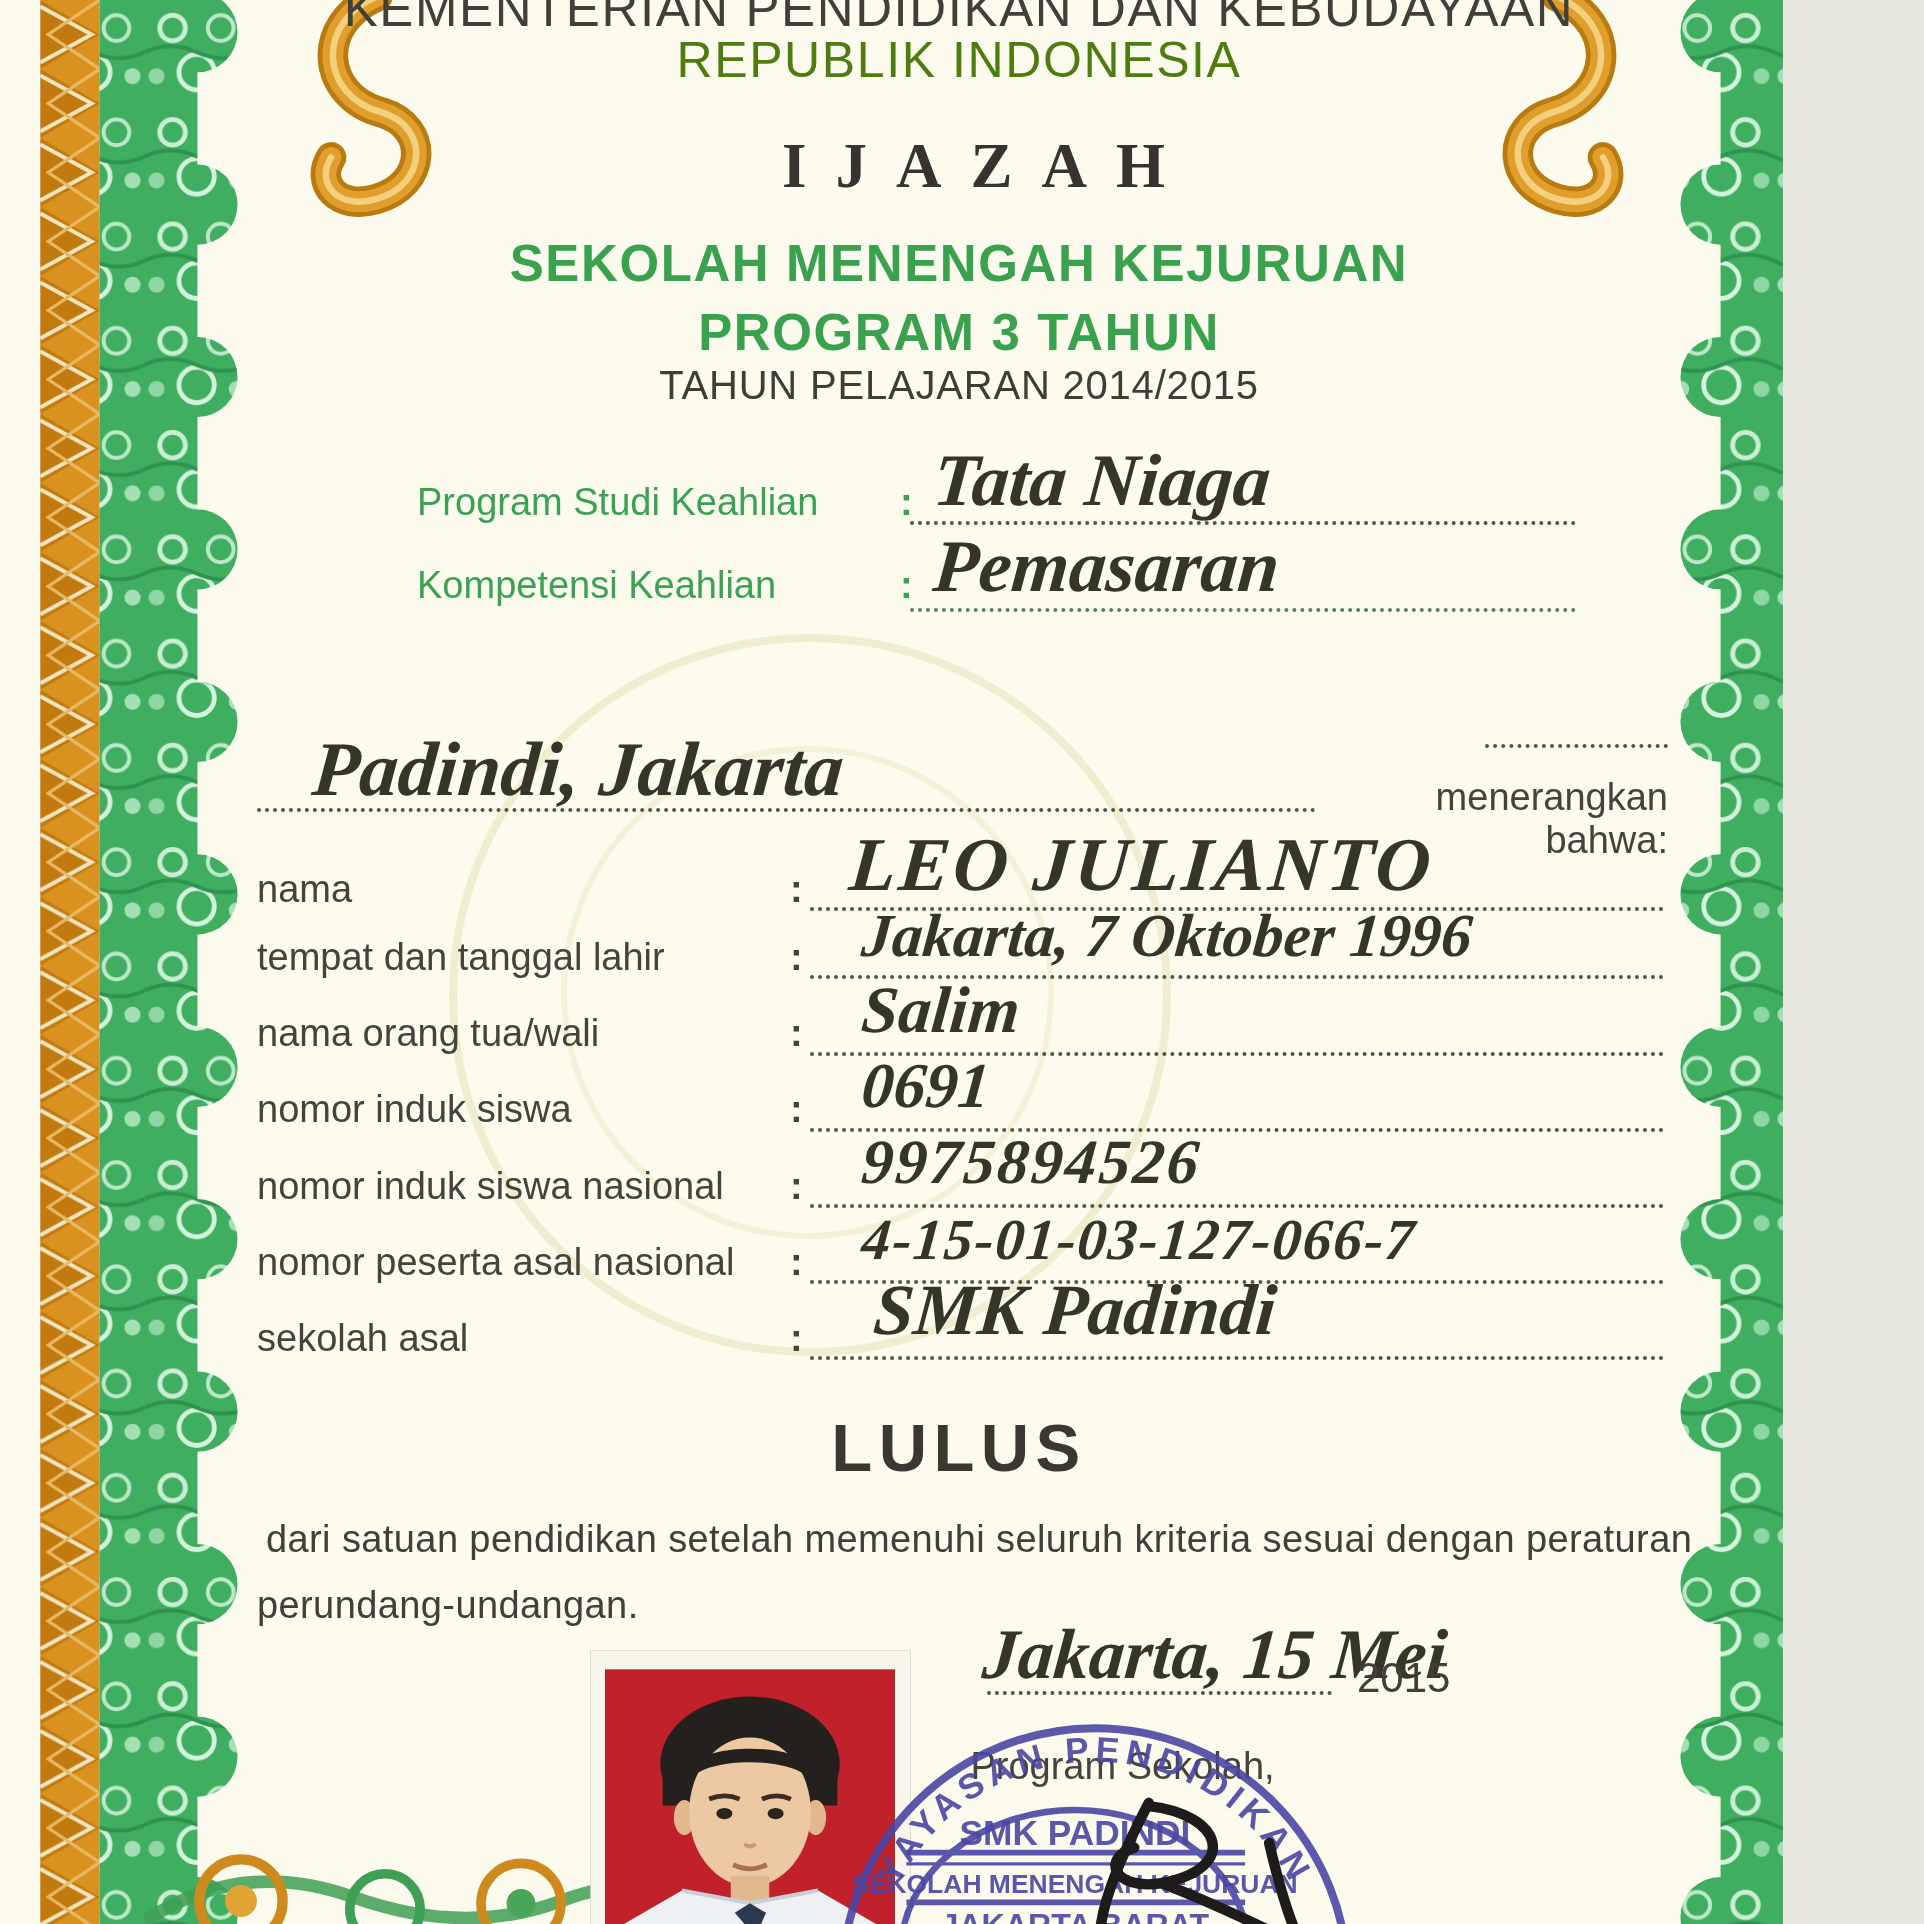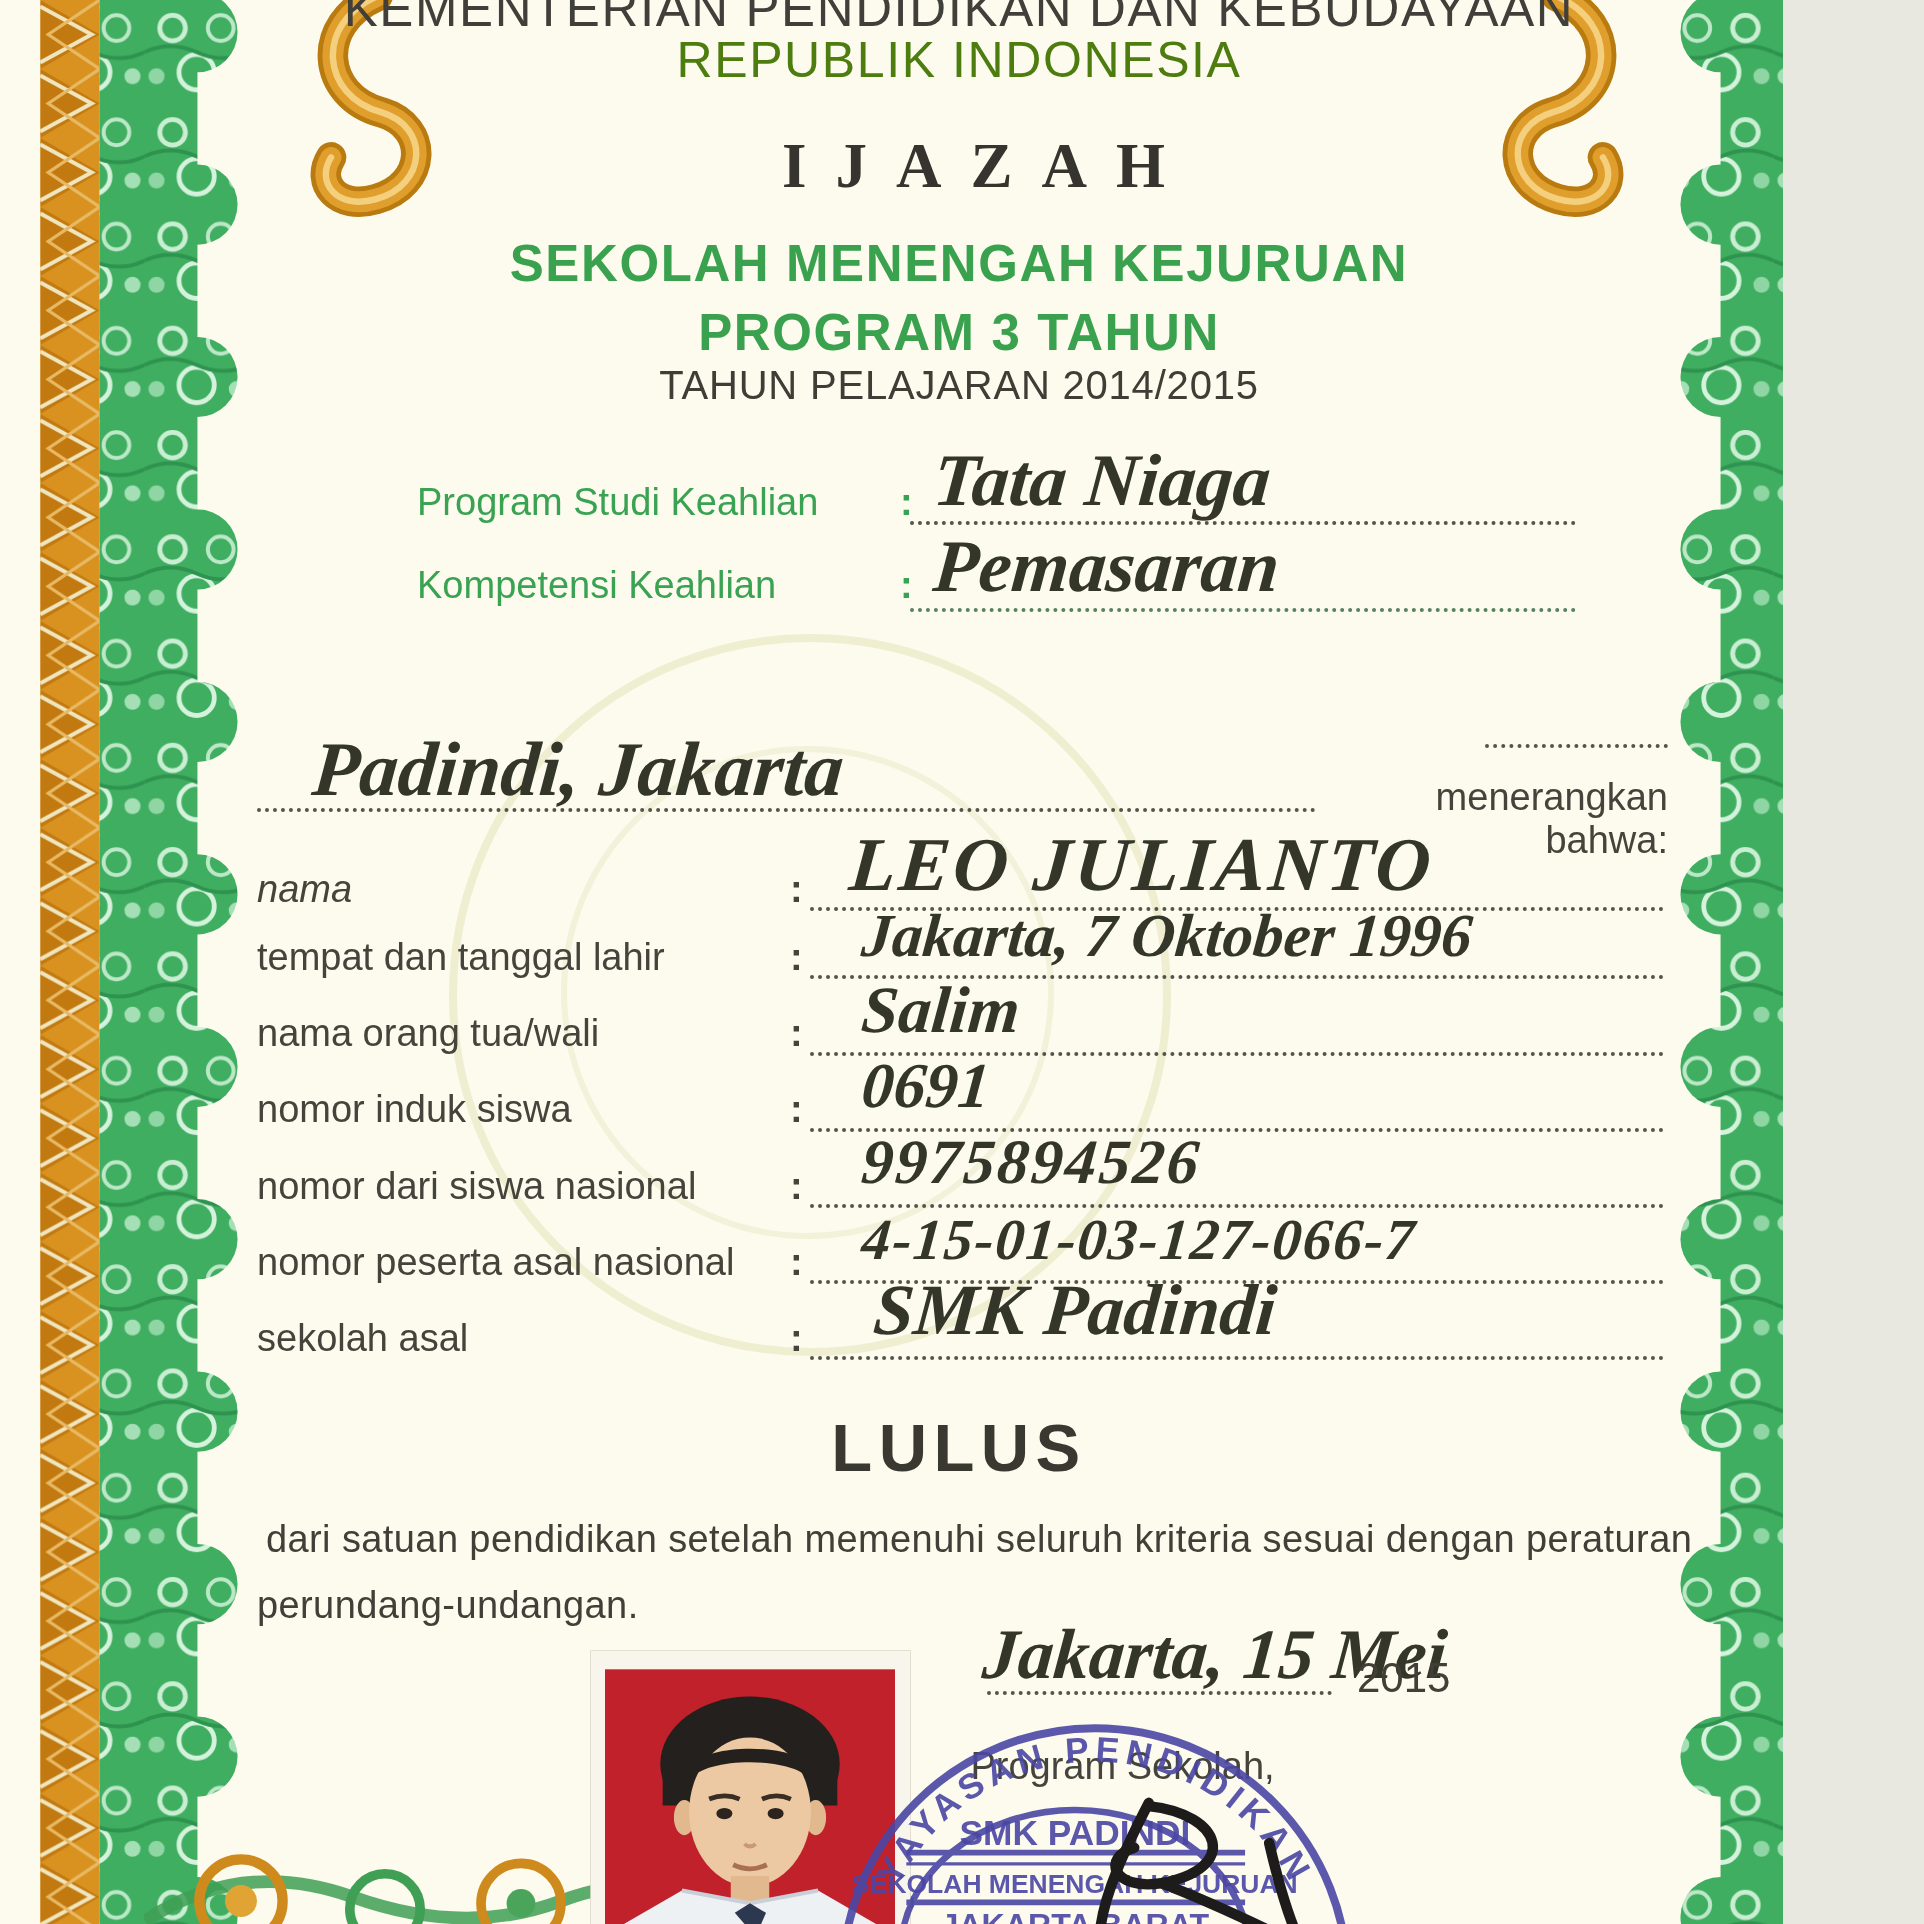--- a/index.html
+++ b/index.html
@@ -126,41 +126,41 @@
   <div class="abs colon" style="left:900px;top:564px;color:#3aa353;">:</div>
   <div class="abs hand" style="left:934px;top:529px;font-size:74px;">Pemasaran</div>
   <div class="dotline dotgreen" style="left:910px;top:608px;width:666px;"></div>
 
   <div class="dotline" style="left:1485px;top:744px;width:183px;"></div>
 
   <div class="abs hand" style="left:313px;top:731px;font-size:77px;">Padindi, Jakarta</div>
   <div class="dotline" style="left:257px;top:808px;width:1059px;"></div>
   <div class="abs label" style="left:1315px;top:776px;width:353px;text-align:right;">menerangkan bahwa:</div>
 
-  <div class="abs label" style="left:257px;top:868px;font-style:italic;">nama</div>
+  <div class="abs label" style="left:257px;top:868px;">nama</div>
   <div class="abs colon" style="left:790px;top:868px;">:</div>
   <div class="abs hand" style="left:850px;top:826px;font-size:76px;letter-spacing:3.2px;">LEO JULIANTO</div>
   <div class="dotline" style="left:810px;top:907px;width:854px;"></div>
 
   <div class="abs label" style="left:257px;top:936px;">tempat dan tanggal lahir</div>
   <div class="abs colon" style="left:790px;top:936px;">:</div>
   <div class="abs hand" style="left:862px;top:905px;font-size:61px;">Jakarta, 7 Oktober 1996</div>
   <div class="dotline" style="left:810px;top:975px;width:854px;"></div>
 
   <div class="abs label" style="left:257px;top:1012px;">nama orang tua/wali</div>
   <div class="abs colon" style="left:790px;top:1012px;">:</div>
   <div class="abs hand" style="left:862px;top:977px;font-size:66px;">Salim</div>
   <div class="dotline" style="left:810px;top:1052px;width:854px;"></div>
 
   <div class="abs label" style="left:257px;top:1088px;">nomor induk siswa</div>
   <div class="abs colon" style="left:790px;top:1088px;">:</div>
   <div class="abs hand" style="left:862px;top:1054px;font-size:64px;">0691</div>
   <div class="dotline" style="left:810px;top:1128px;width:854px;"></div>
 
-  <div class="abs label" style="left:257px;top:1165px;">nomor dari siswa nasional</div>
+  <div class="abs label" style="left:257px;top:1165px;">nomor induk siswa nasional</div>
   <div class="abs colon" style="left:790px;top:1165px;">:</div>
   <div class="abs hand" style="left:862px;top:1131px;font-size:63px;letter-spacing:2.4px;">9975894526</div>
   <div class="dotline" style="left:810px;top:1204px;width:854px;"></div>
 
   <div class="abs label" style="left:257px;top:1241px;">nomor peserta asal nasional</div>
   <div class="abs colon" style="left:790px;top:1241px;">:</div>
   <div class="abs hand" style="left:862px;top:1211px;font-size:58px;letter-spacing:1.6px;">4-15-01-03-127-066-7</div>
   <div class="dotline" style="left:810px;top:1280px;width:854px;"></div>
 
   <div class="abs label" style="left:257px;top:1317px;">sekolah asal</div>

